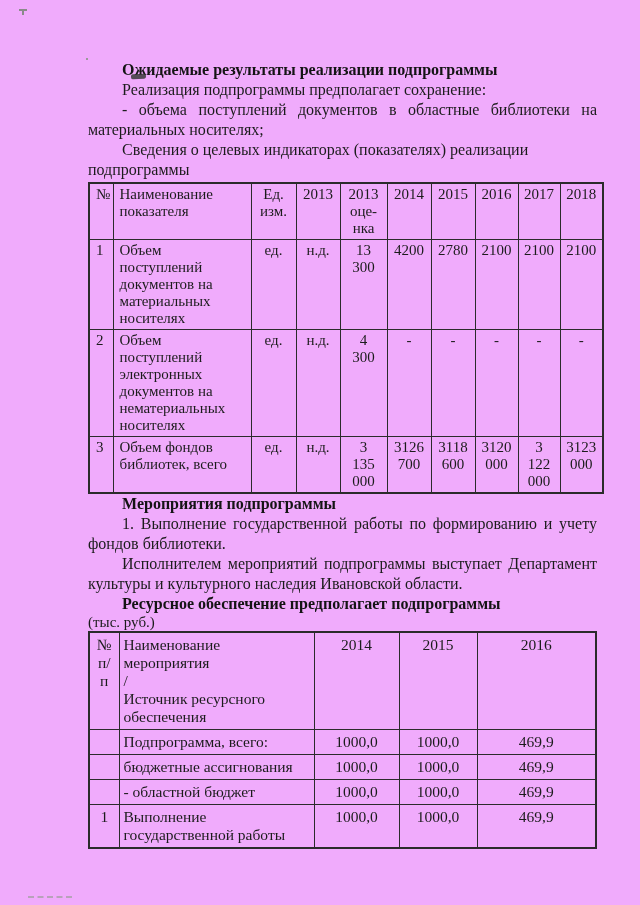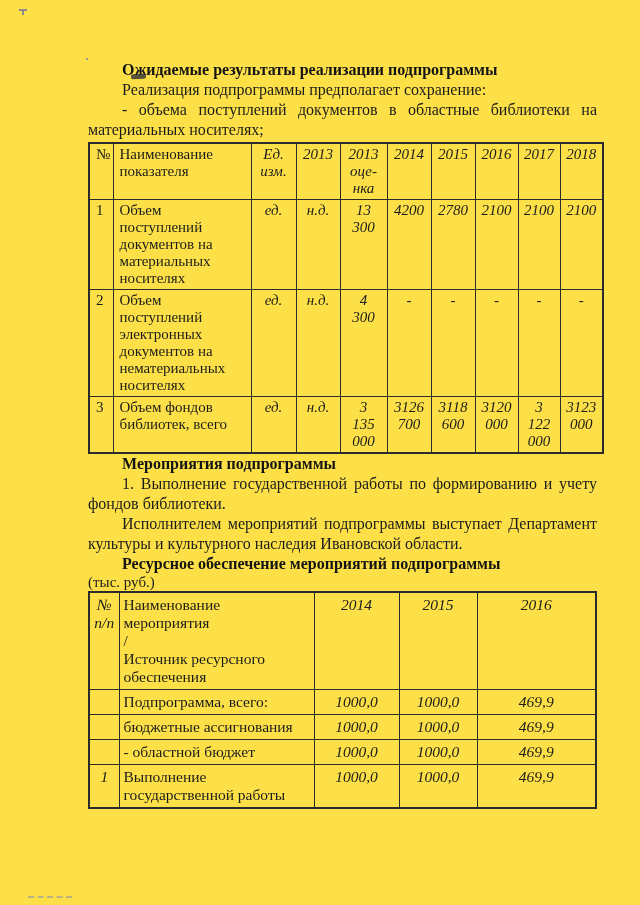--- a/index.html
+++ b/index.html
@@ -1,20 +1,20 @@
 <!DOCTYPE html>
 <html><head>
 <meta charset="utf-8">
 <style>
   html,body{margin:0;padding:0;background:#e8e8e8;}
   .page{
     position:relative;
     width:640px;height:905px;
     margin:0 auto;
-    background:#fde047;
+    background:#f0abfc;
     font-family:"Liberation Serif","DejaVu Serif",serif;
     color:#1c1c1c;
     overflow:hidden;
     box-sizing:border-box;
     padding:60px 43px 0 88px;
   }
   .para{
     margin:0;
     font-size:16px;
     line-height:20px;
@@ -42,21 +42,21 @@
     font-weight:normal;
     font-size:15px;
     padding:2px 3px;
     white-space:pre-line;
     overflow:hidden;
   }
   .t1{border:2px solid #2b2b2b;}
   .t2{border:2px solid #2b2b2b;}
   .t1 th,.t1 td{line-height:17px;}
   .t2 th,.t2 td{line-height:18px;font-size:15.5px;padding:3px 4px;}
-  .c-center{text-align:center;font-style:italic;}
+  .c-center{text-align:center;}
   .c-left{text-align:left;padding-left:6px;}
   
   .artifact{position:absolute;}
   .a-tmark-top{left:19px;top:9px;width:8px;height:2px;background:#8a8a8a;}
   .a-tmark-stem{left:22px;top:11px;width:2px;height:4px;background:#8a8a8a;}
   .a-dot{left:86px;top:58px;width:2px;height:2px;background:#9a9a9a;}
   .a-smudge{left:131px;top:74px;width:15px;height:5px;background:#3a3a3a;border-radius:2px;transform:rotate(-3deg);opacity:.85;}
   .a-dash-bottom{left:28px;top:896px;width:44px;height:0;border-top:2px dashed #9f9f9f;opacity:.7;}
 </style>
 </head>
@@ -66,20 +66,21 @@
 
   <div class="artifact a-tmark-top"></div>
   <div class="artifact a-tmark-stem"></div>
   <div class="artifact a-dot"></div>
   <div class="artifact a-smudge"></div>
   <div class="artifact a-dash-bottom"></div>
 
   <p class="para indent bold">Ожидаемые результаты реализации подпрограммы</p>
   <p class="para indent">Реализация подпрограммы предполагает сохранение:</p>
   <p class="para indent justify">- объема поступлений документов в областные библиотеки на материальных носителях;</p>
+  <p class="para indent">Сведения о целевых индикаторах (показателях) реализации подпрограммы</p>
 
   <table class="t1">
     <colgroup>
       <col style="width:24px">
         <col style="width:138px">
         <col style="width:45px">
       <col style="width:44px">
         <col style="width:47px">
         <col style="width:44px">
       <col style="width:44px">
@@ -159,21 +160,21 @@
 000</td>
       <td class="c-center">3123
 000</td>
     </tr>
   </tbody>
     </table>
 
   <p class="para indent bold">Мероприятия подпрограммы</p>
   <p class="para indent justify">1. Выполнение государственной работы по формированию и учету фондов библиотеки.</p>
   <p class="para indent justify">Исполнителем мероприятий подпрограммы выступает Департамент культуры и культурного наследия Ивановской области.</p>
-  <p class="para indent bold">Ресурсное обеспечение мероприятий подпрограммы</p>
+  <p class="para indent bold">Ресурсное обеспечение предполагает подпрограммы</p>
   <p class="unit-note">(тыс. руб.)</p>
 
   <table class="t2">
     <colgroup>
       <col style="width:30px">
         <col style="width:195px">
       <col style="width:85px">
         <col style="width:78px">
         <col style="width:119px">
     </colgroup>

